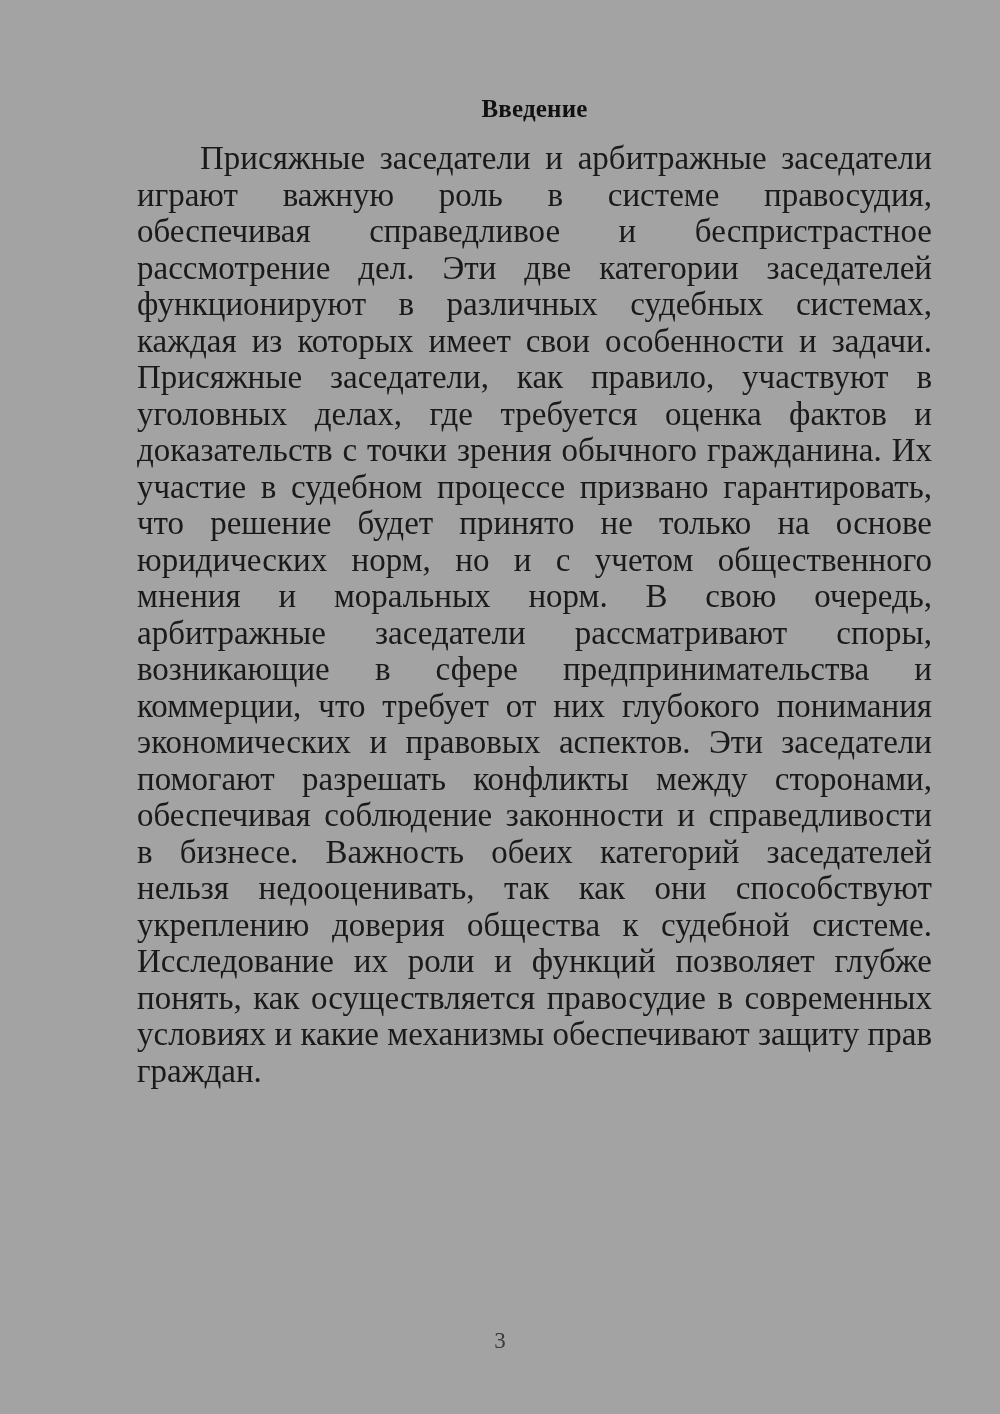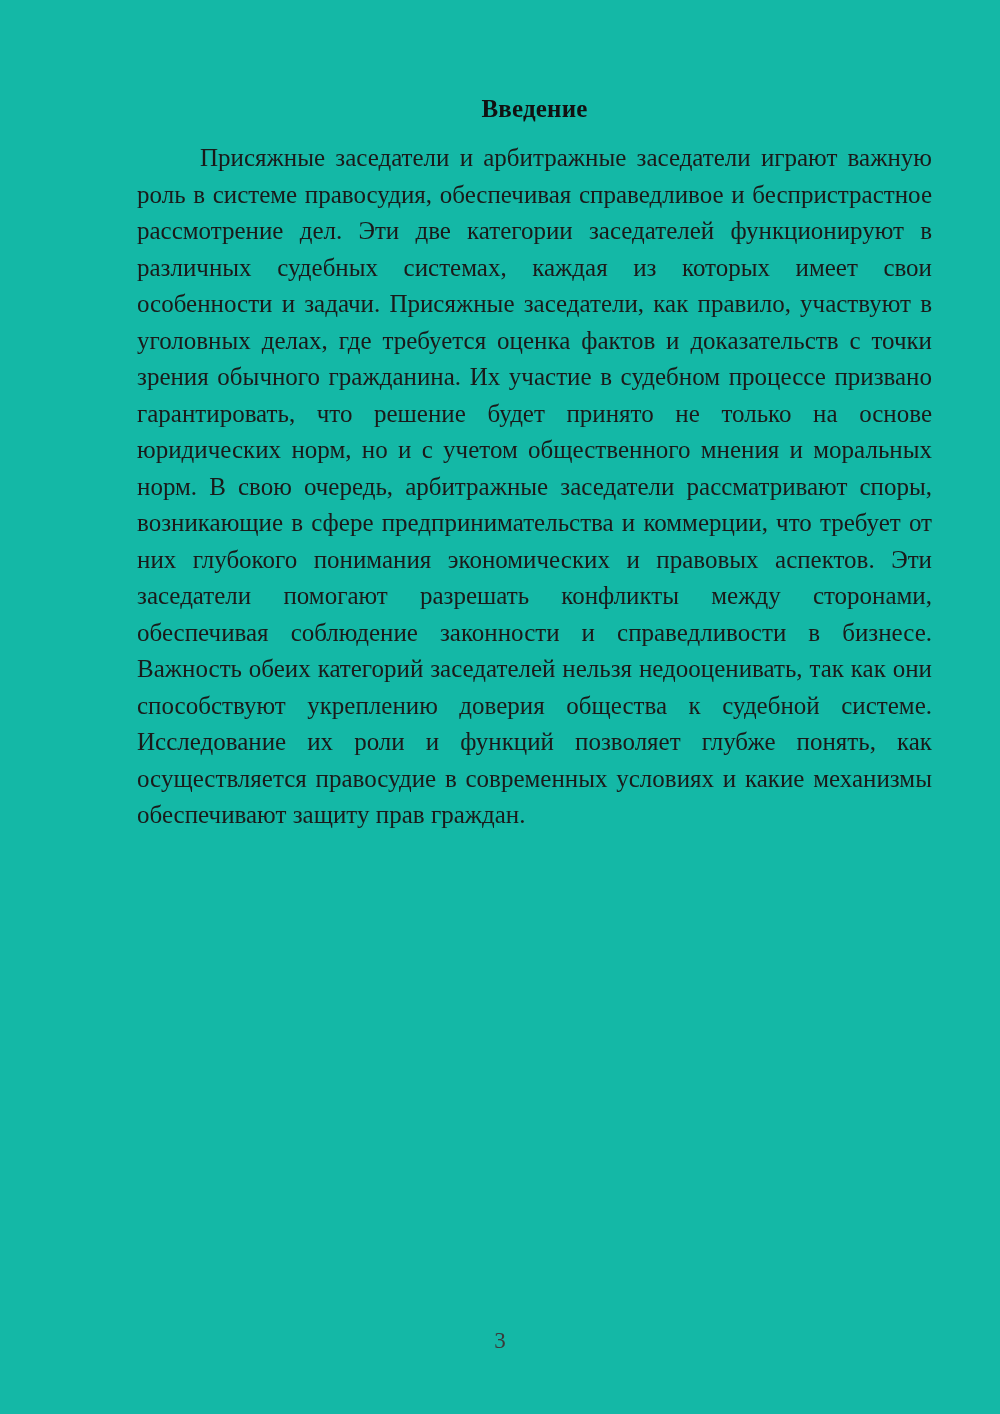--- a/index.html
+++ b/index.html
@@ -16,21 +16,21 @@
     position: relative;
     overflow: hidden;
   }
 
   .page {
     position: absolute;
     top: 0;
     left: 0;
     width: 1000px;
     height: 1414px;
-    background: #14b8a6;
+    background: #a3a3a3;
     box-sizing: border-box;
   }
 
   .content-area {
     position: absolute;
     left: 137px;
     top: 92px;
     width: 795px;
   }
 
@@ -38,21 +38,21 @@
     font-size: 25px;
     font-weight: bold;
     text-align: center;
     line-height: 34px;
     margin: 0 0 14px 0;
     letter-spacing: 0.2px;
     color: #111111;
   }
 
   .body-paragraph {
-    font-size: 25px;
+    font-size: 33px;
     line-height: 36.5px;
     text-align: justify;
     text-justify: inter-word;
     text-indent: 63px;
     margin: 0;
     color: #1a1a1a;
     hyphens: none;
     word-spacing: 0.1px;
   }
 

